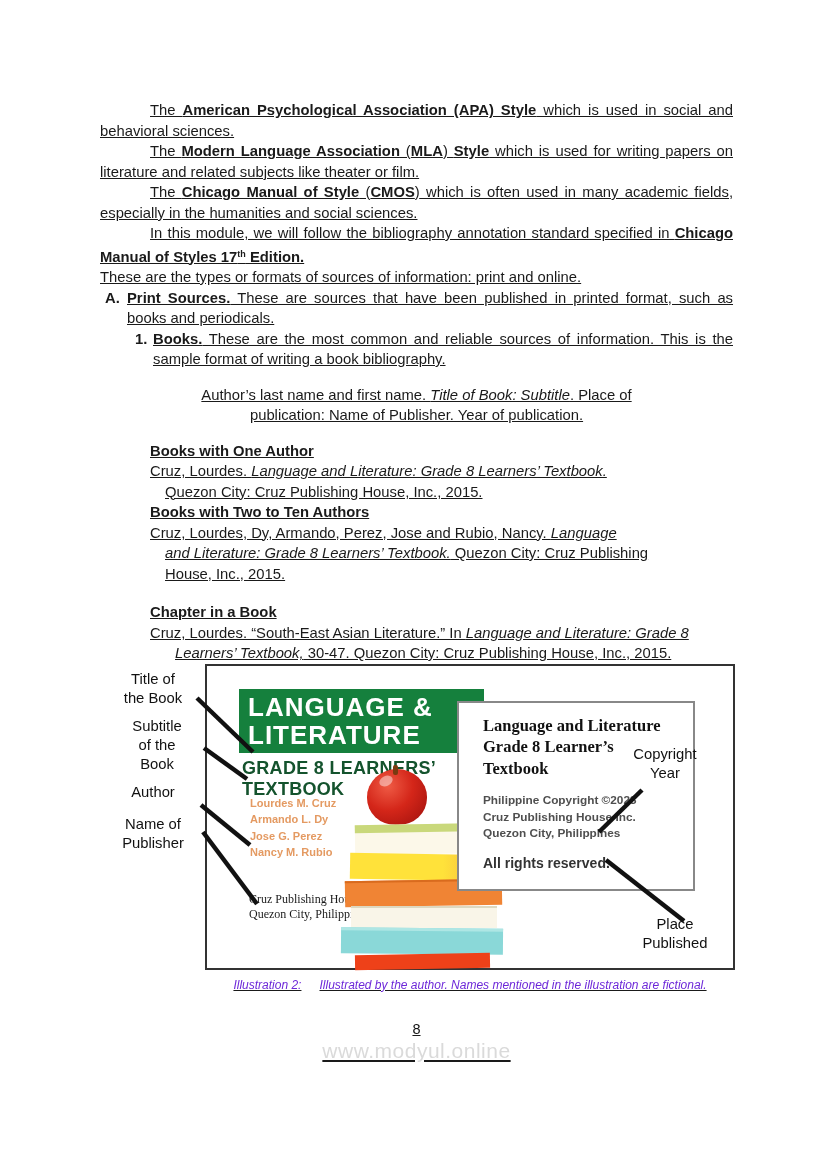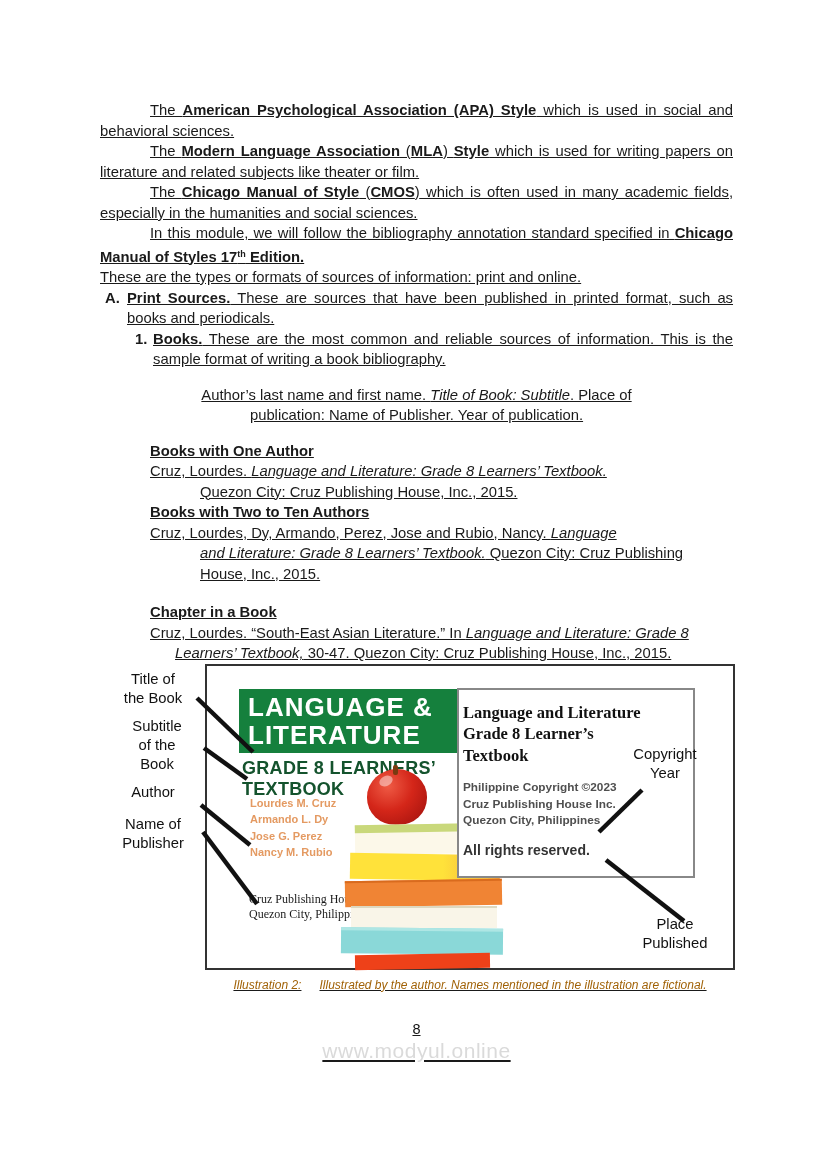--- a/index.html
+++ b/index.html
@@ -16,21 +16,21 @@
   sup{font-size:9px;vertical-align:5px;}
   .outline-item{position:relative;font-size:14.8px;line-height:20.5px;}
   .outline-item.level-a{padding-left:27px;}
   .outline-item.level-a .marker{position:absolute;left:5px;}
   .outline-item.level-1{padding-left:53px;}
   .outline-item.level-1 .marker{position:absolute;left:35px;}
   .fmt{font-size:14.8px;line-height:20.5px;text-align:center;}
   .bib{font-size:14.8px;line-height:20.5px;}
   .bib .h{font-weight:bold;margin-left:50px;}
   .bib .l1{margin-left:50px;}
-  .bib .l2{margin-left:100px;}
+  .bib .l2{margin-left:65px;}
   .bib .l2c{margin-left:75px;}
   .mt18{margin-top:18px;}
   
   .illus{position:relative;width:633px;height:306px;margin-top:0;}
   .frame{position:absolute;left:105px;top:0;width:530px;height:306px;border:2px solid #333;
          box-sizing:border-box;background:#fff;}
   .side-label{position:absolute;font-size:14.8px;line-height:19px;text-align:center;color:#111;z-index:6;}
   .lab-title{left:6px;top:6px;width:94px;}
   .lab-subtitle{left:10px;top:53px;width:94px;}
   .lab-author{left:6px;top:119px;width:94px;}
@@ -56,28 +56,28 @@
          border-radius:50%;transform:rotate(-25deg);}
   .apple:after{content:"";position:absolute;left:26px;top:-4px;width:5px;height:10px;background:#7a3a10;border-radius:2px;}
   .book{position:absolute;box-sizing:border-box;z-index:1;}
   .bk1{left:148px;top:158px;width:145px;height:30px;background:#fcf8e9;border-top:8px solid #c9d87b;transform:rotate(-1deg);}
   .bk2{left:143px;top:188px;width:150px;height:26px;background:linear-gradient(90deg,#ffe23a 62%,#f2a93c);transform:rotate(1deg);}
   .bk3{left:138px;top:214px;width:157px;height:26px;background:#f08434;border-top:2px solid #d96b1e;transform:rotate(-1deg);}
   .bk4{left:144px;top:240px;width:146px;height:22px;background:#f9f5e8;border-top:2px solid #ddd8c0;}
   .bk5{left:134px;top:262px;width:162px;height:26px;background:#8ad8d8;border-top:3px solid #aee6e4;transform:rotate(.5deg);}
   .bk6{left:148px;top:288px;width:135px;height:15px;background:#ee4119;transform:rotate(-1deg);}
   
-  .card{position:absolute;left:250px;top:22px;width:238px;height:190px;background:#fff;border:2px solid #888;
-        box-sizing:border-box;padding:12px 4px;z-index:3;}
+  .card{position:absolute;left:250px;top:35px;width:238px;height:190px;background:#fff;border:2px solid #888;
+        box-sizing:border-box;padding:12px 24px;z-index:3;}
   .card-title{font-family:"Liberation Serif",serif;font-weight:bold;font-size:16.5px;line-height:21.5px;color:#111;}
   .card-body{margin-top:13px;font-size:11.8px;font-weight:bold;line-height:16.5px;color:#4f4f4f;}
   .card-rights{margin-top:13px;font-size:14px;font-weight:bold;color:#333;}
   
   .caption{margin-left:105px;width:530px;text-align:center;font-style:italic;font-size:12px;
-           line-height:15px;margin-top:8px;color:#a16207;}
+           line-height:15px;margin-top:8px;color:#6d28d9;}
   .caption .cl{margin-right:18px;}
   .pagenum{width:633px;text-align:center;font-size:14.5px;margin-top:28px;color:#111;}
   .watermark{width:633px;text-align:center;font-size:21px;margin-top:2px;color:#dadada;letter-spacing:.5px;}
 </style>
 </head>
 <body>
 
 <div class="page">
   <div class="content">
 

